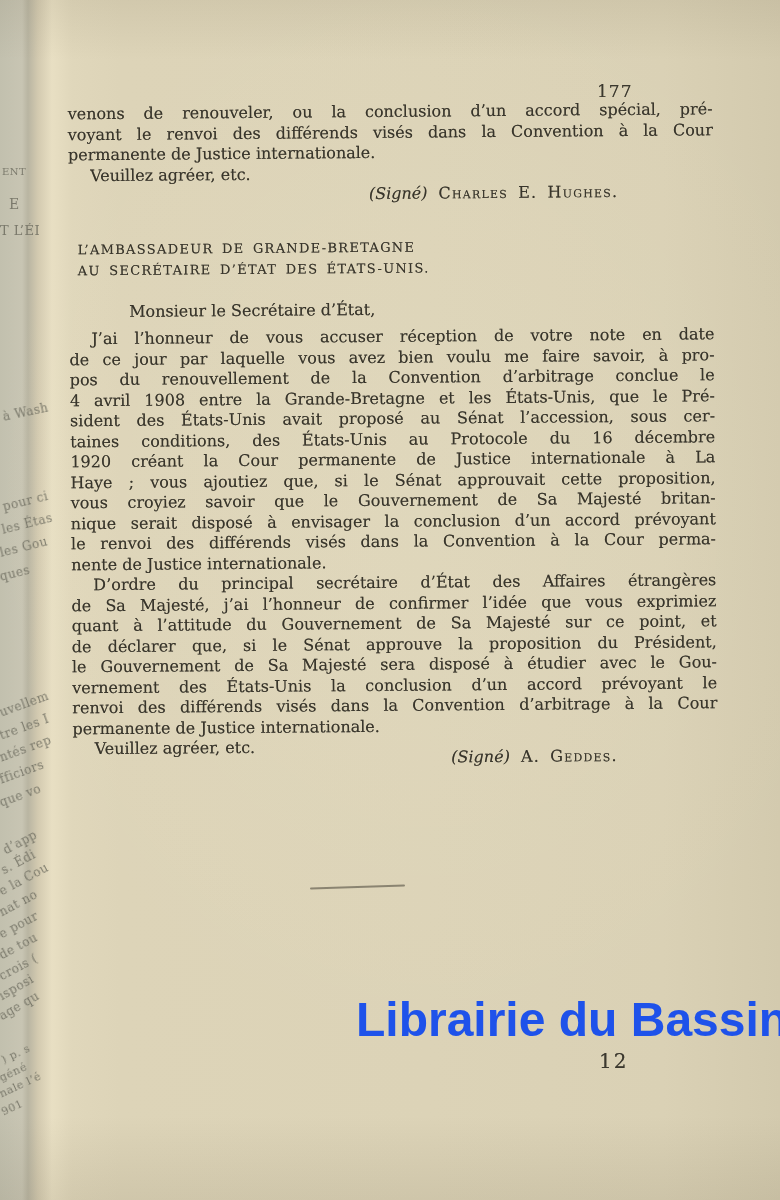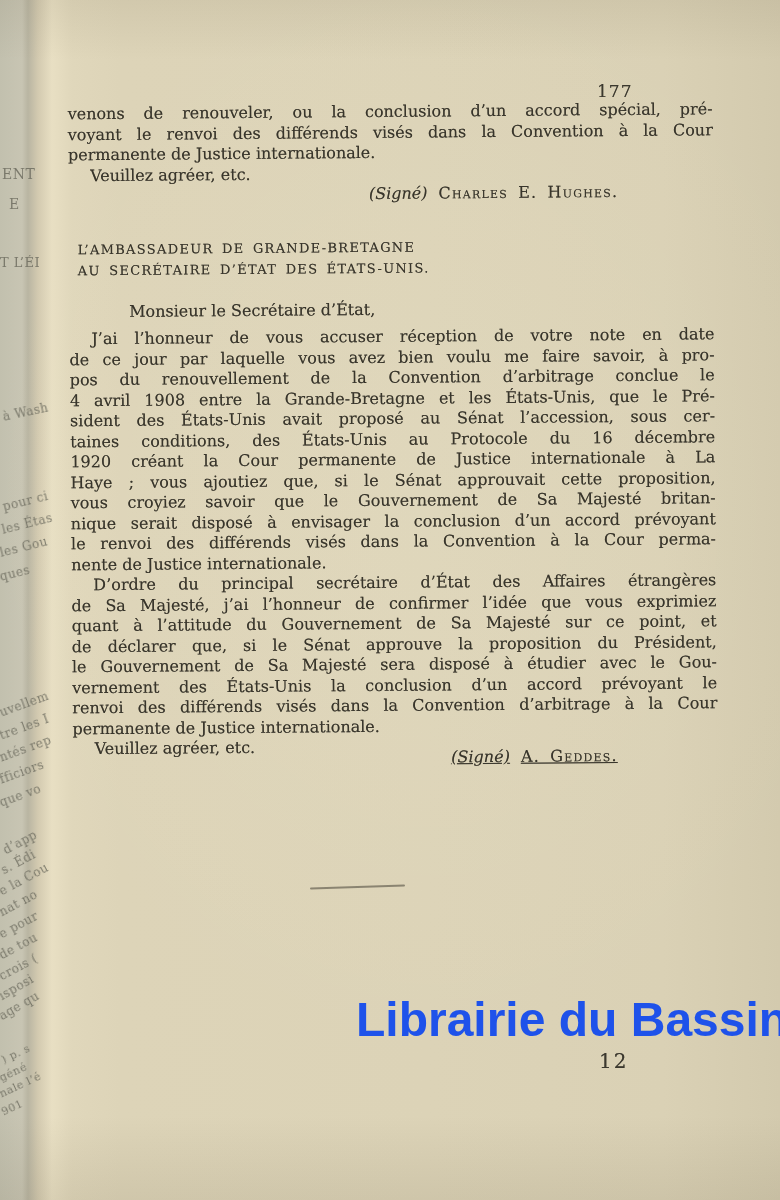--- a/index.html
+++ b/index.html
@@ -31,21 +31,21 @@
     font-size:16px;line-height:20.5px;color:#38352b;
     text-shadow:0 0 .5px rgba(56,53,43,.55);
     transform:rotate(-0.45deg);transform-origin:40px 60px;
   }
   .tl{min-height:20.5px;}
   .tl.j{text-align:justify;text-align-last:justify;}
   .tl.ind{text-indent:22px;}
   .closing{text-indent:22px;}
   .signline{width:-moz-fit-content;width:fit-content;white-space:nowrap;}
   .sig1{margin:0 95px 0 auto;}
-  .sig2{margin:-10px 100px 0 auto;text-decoration:underline;}
+  .sig2{margin:-10px 100px 0 auto;}
   .signe{font-style:italic;margin-left:7px;}
   .name{font-variant:small-caps;letter-spacing:1.2px;margin-left:11px;word-spacing:4px;}
   .heading{margin:32px 0 0 9px;font-size:13px;letter-spacing:1.3px;line-height:21px;word-spacing:3px;}
   .salutation{margin:21px 0 0 60px;}
   #paras{margin-top:7px;}
   .rule{
     position:absolute;left:310px;top:886px;width:95px;height:2px;
     background:#756f5f;border-radius:1px;transform:rotate(-1.7deg);opacity:.8;
   }
   .watermark{
@@ -57,23 +57,23 @@
     position:absolute;left:599px;top:1049px;font-size:20px;color:#3b382e;letter-spacing:2px;
     text-shadow:0 0 .5px rgba(59,56,46,.5);
   }
 </style>
 </head>
 <body>
 
 <div class="photo">
   <div class="facing">
     <div id="fragments">
-        <span class="frag" style="top: 166px; left: 2px; font-size: 14px; transform: rotate(0deg);">ENT</span>
+        <span class="frag" style="top: 166px; left: 2px; font-size: 10px; transform: rotate(0deg);">ENT</span>
         <span class="frag" style="top: 196px; left: 9px; font-size: 14px; transform: rotate(0deg);">E</span>
-        <span class="frag" style="top: 223px; left: 0px; font-size: 13px; transform: rotate(0deg); margin-top: 32px;">T L’ÉI</span>
+        <span class="frag" style="top: 223px; left: 0px; font-size: 13px; transform: rotate(0deg);">T L’ÉI</span>
         <span class="frag" style="top: 410px; left: 3px; font-size: 12px; transform: rotate(-12deg);">à Wash</span>
         <span class="frag" style="top: 500px; left: 3px; font-size: 12px; transform: rotate(-14deg);">pour ci</span>
         <span class="frag" style="top: 523px; left: 2px; font-size: 12px; transform: rotate(-14deg);">les Étas</span>
         <span class="frag" style="top: 546px; left: 0px; font-size: 12px; transform: rotate(-14deg);">les Gou</span>
         <span class="frag" style="top: 570px; left: 0px; font-size: 12px; transform: rotate(-14deg);">ques</span>
         <span class="frag" style="top: 706px; left: 0px; font-size: 12px; transform: rotate(-20deg);">uvellem</span>
         <span class="frag" style="top: 729px; left: 0px; font-size: 12px; transform: rotate(-20deg);">tre les I</span>
         <span class="frag" style="top: 751px; left: 0px; font-size: 12px; transform: rotate(-20deg);">ntés rep</span>
         <span class="frag" style="top: 773px; left: 0px; font-size: 12px; transform: rotate(-20deg);">fficiors</span>
         <span class="frag" style="top: 796px; left: 0px; font-size: 12px; transform: rotate(-20deg);">que vo</span>

